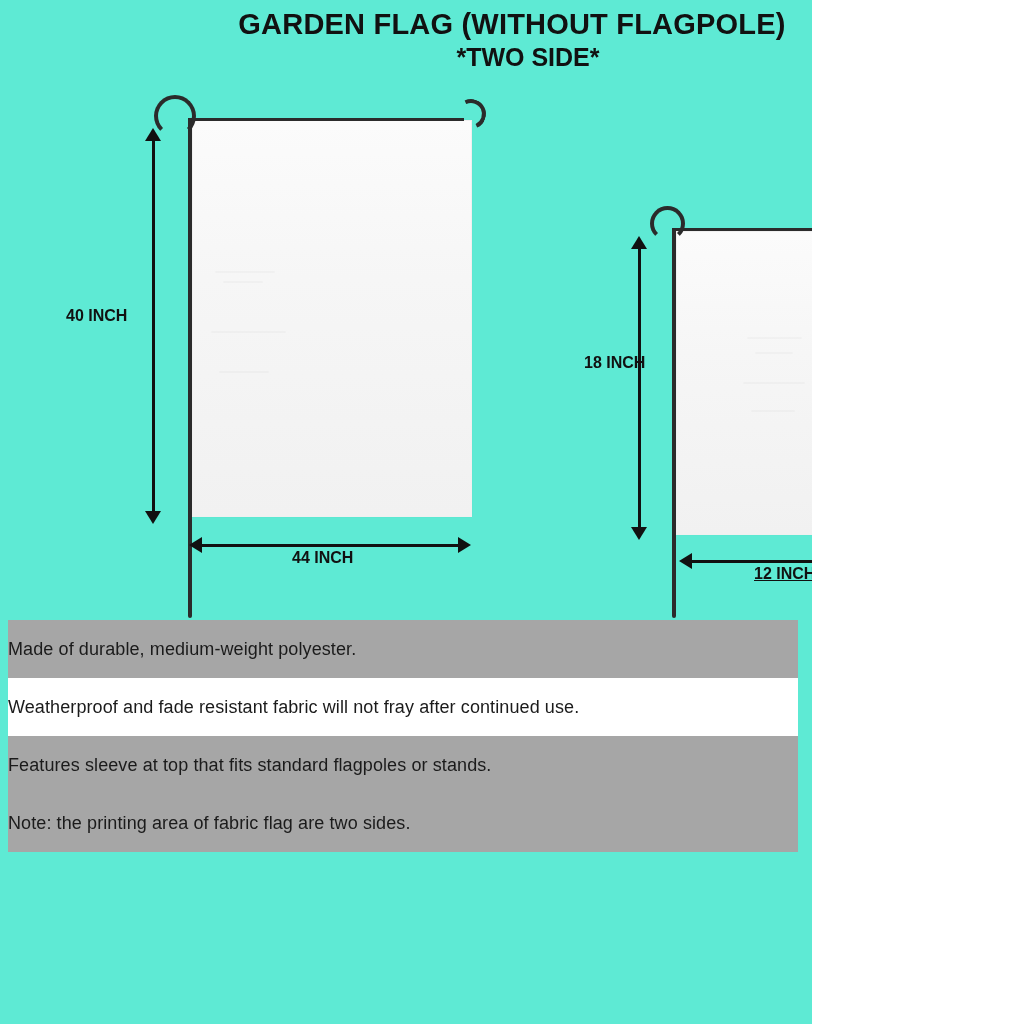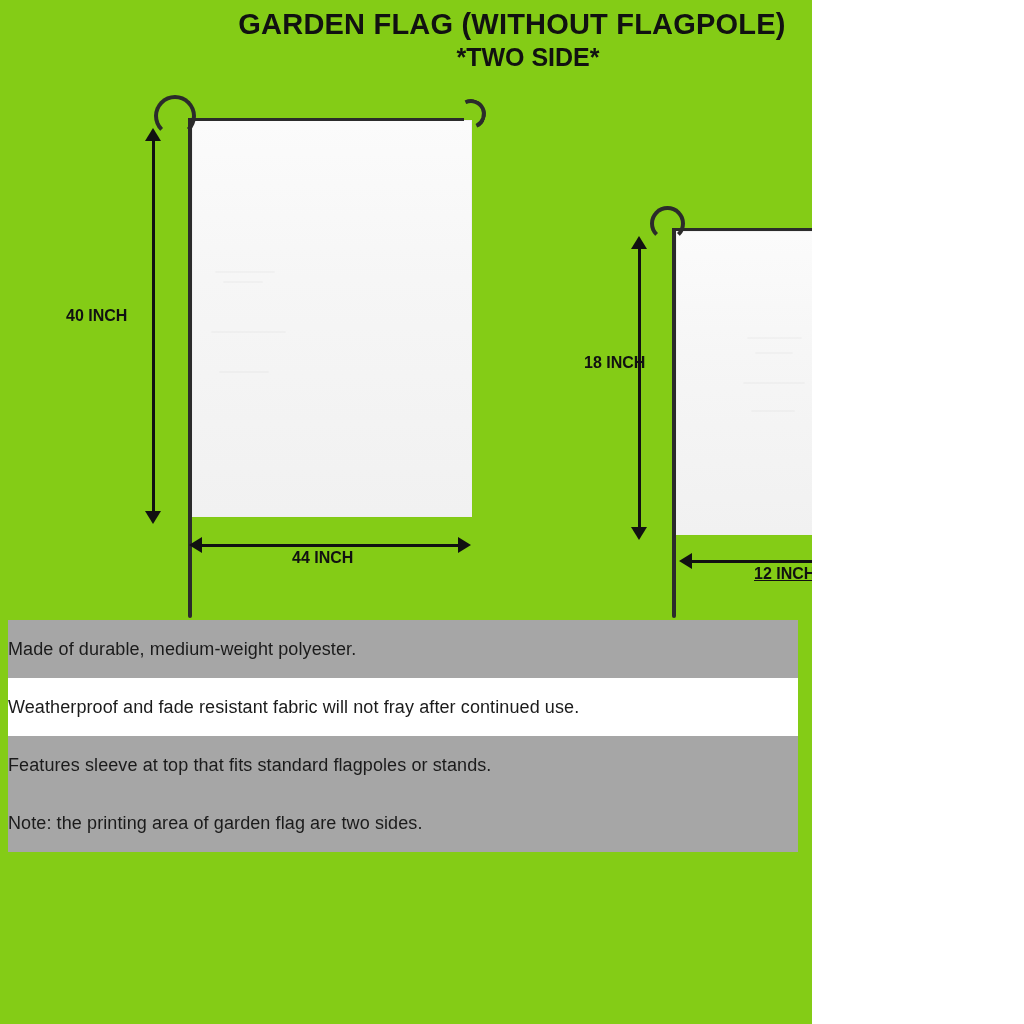--- a/index.html
+++ b/index.html
@@ -4,21 +4,21 @@
 <style>
   html, body {
     margin: 0;
     padding: 0;
     background: #ffffff;
   }
   #page {
     position: relative;
     width: 812px;
     height: 1024px;
-    background: #84cc16;
+    background: #5eead4;
     font-family: "Liberation Sans", sans-serif;
     overflow: hidden;
   }
 
   
   .title-block {
     position: absolute;
     top: 6px;
     left: 0;
     width: 1024px;
@@ -225,17 +225,17 @@
     <div class="feature-row shaded">
       <span>Made of durable, medium-weight polyester.</span>
     </div>
     <div class="feature-row plain">
       <span>Weatherproof and fade resistant fabric will not fray after continued use.</span>
     </div>
     <div class="feature-row shaded">
       <span>Features sleeve at top that fits standard flagpoles or stands.</span>
     </div>
     <div class="feature-row shaded">
-      <span>Note: the printing area of garden flag are two sides.</span>
+      <span>Note: the printing area of fabric flag are two sides.</span>
     </div>
   </div>
 
 </div>
 
 </body></html>

